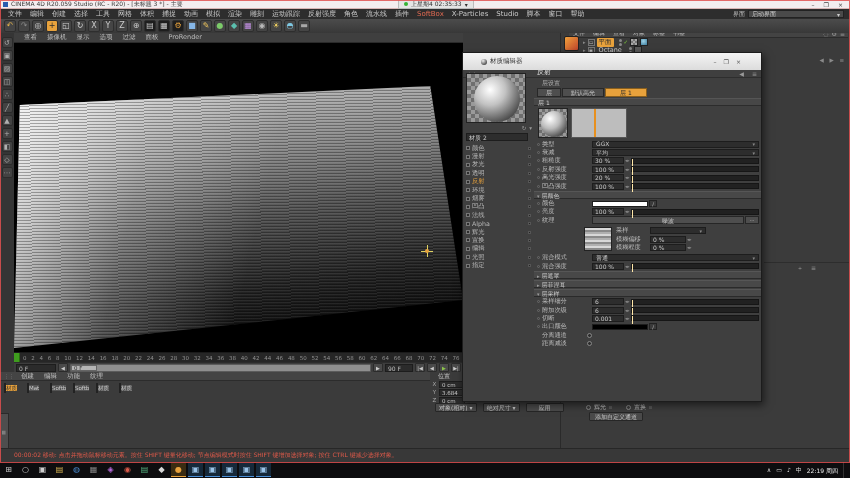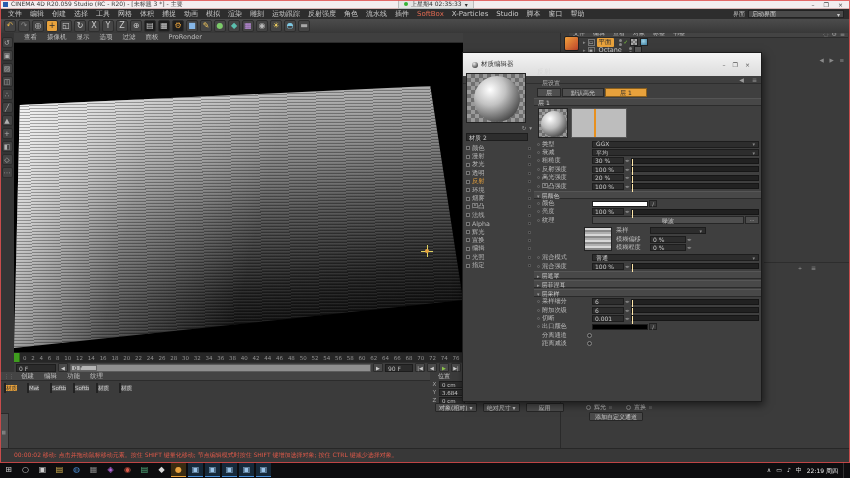--- a/index.html
+++ b/index.html
@@ -110,21 +110,21 @@
   .rp-div{position:absolute;left:203px;top:243px;width:85px;border-top:1px solid #2d2d2d}
   .rp-div-icons{position:absolute;left:236px;top:245px;color:#999;font-size:6px;letter-spacing:3px}
   .chtoggles{position:absolute;left:25px;top:384px;display:flex;gap:14px;align-items:center}
   .chtog{display:flex;align-items:center;gap:3px;font-size:6px;color:#bbb}
   .chtog .cb{width:5px;height:5px;border-radius:50%;border:1px solid #888}
   .chtog .sq{width:3px;height:3px;background:#555}
   .addchan{position:absolute;left:28px;top:393px;height:9px;background:#4a4a4a;border:1px solid #262626;border-radius:1px;font-size:6px;line-height:8px;color:#c8c8c8;padding:0 5px}
 
   
   .matwin{left:462px;top:52px;width:300px;height:350px;background:#3f3f3f;border:1px solid #1c1c1c;box-shadow:2px 3px 8px rgba(0,0,0,.55);z-index:50}
-  .mw-title{height:23px;background:linear-gradient(#f4f4f4,#dcdcdc);display:flex;align-items:center;padding:0 9px;color:#333;font-size:6.5px;gap:3px}
+  .mw-title{height:17px;background:linear-gradient(#f4f4f4,#dcdcdc);display:flex;align-items:center;padding:0 18px;color:#333;font-size:6.5px;gap:3px}
   .mw-sphere{width:6px;height:6px;border-radius:50%;background:radial-gradient(circle at 35% 30%,#eee,#555 70%,#111)}
   .mw-ctl{margin-left:auto;display:flex;gap:7px;font-size:6px;color:#555;padding-right:2px}
   .mw-toolrow{height:8px;border-bottom:1px solid #2e2e2e;display:flex;align-items:center;padding:0 4px;color:#9a9a9a;font-size:5px}
   .mw-toolrow .right{margin-left:auto;display:flex;gap:8px;font-size:6px}
   .mw-left{position:absolute;left:3px;top:20px;width:66px}
   .mw-preview{width:60px;height:50px;border:1px solid #222;background-image:linear-gradient(45deg,#6e6e6e 25%,transparent 25%,transparent 75%,#6e6e6e 75%),linear-gradient(45deg,#6e6e6e 25%,transparent 25%,transparent 75%,#6e6e6e 75%);background-size:8px 8px;background-position:0 0,4px 4px;background-color:#9a9a9a;position:relative}
   .mw-preview::after{content:"";position:absolute;left:7px;top:2px;width:46px;height:46px;border-radius:50%;background:radial-gradient(circle at 35% 30%,#ffffff,#c2c2c2 35%,#606060 70%,#1c1c1c 95%)}
   .mw-previcons{display:flex;justify-content:flex-end;gap:3px;color:#9a9a9a;font-size:5.5px;height:7px;margin-top:2px}
   .mw-name{width:62px;height:8px;background:#2d2d2d;border:1px solid #1d1d1d;color:#c8c8c8;font-size:6px;line-height:7px;padding-left:2px;margin-top:1px}
   .chanlist{margin-top:3px}

